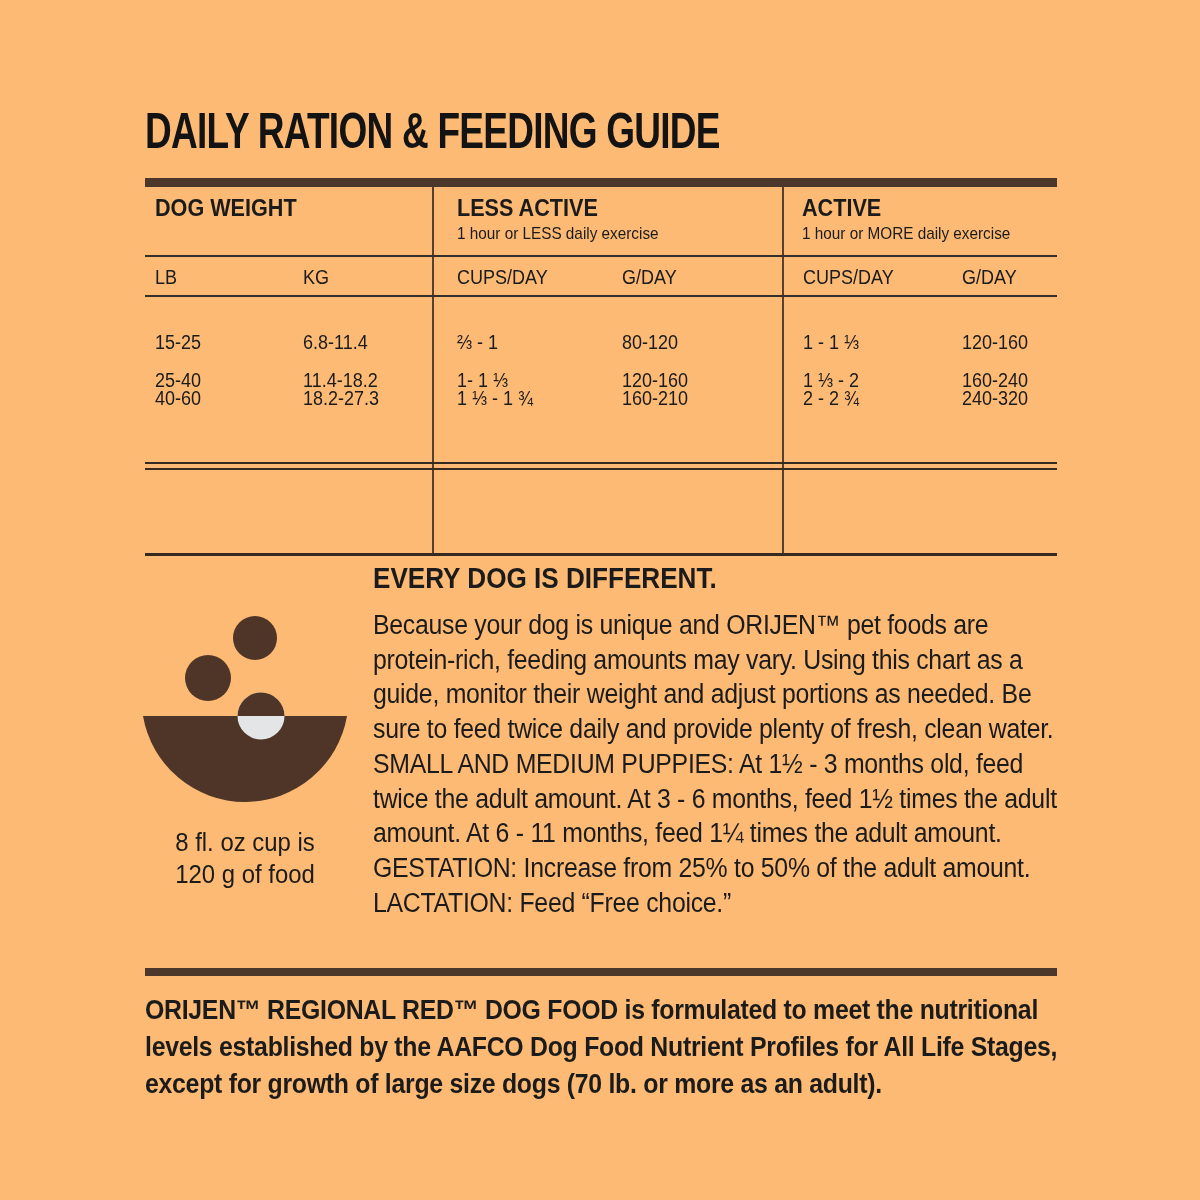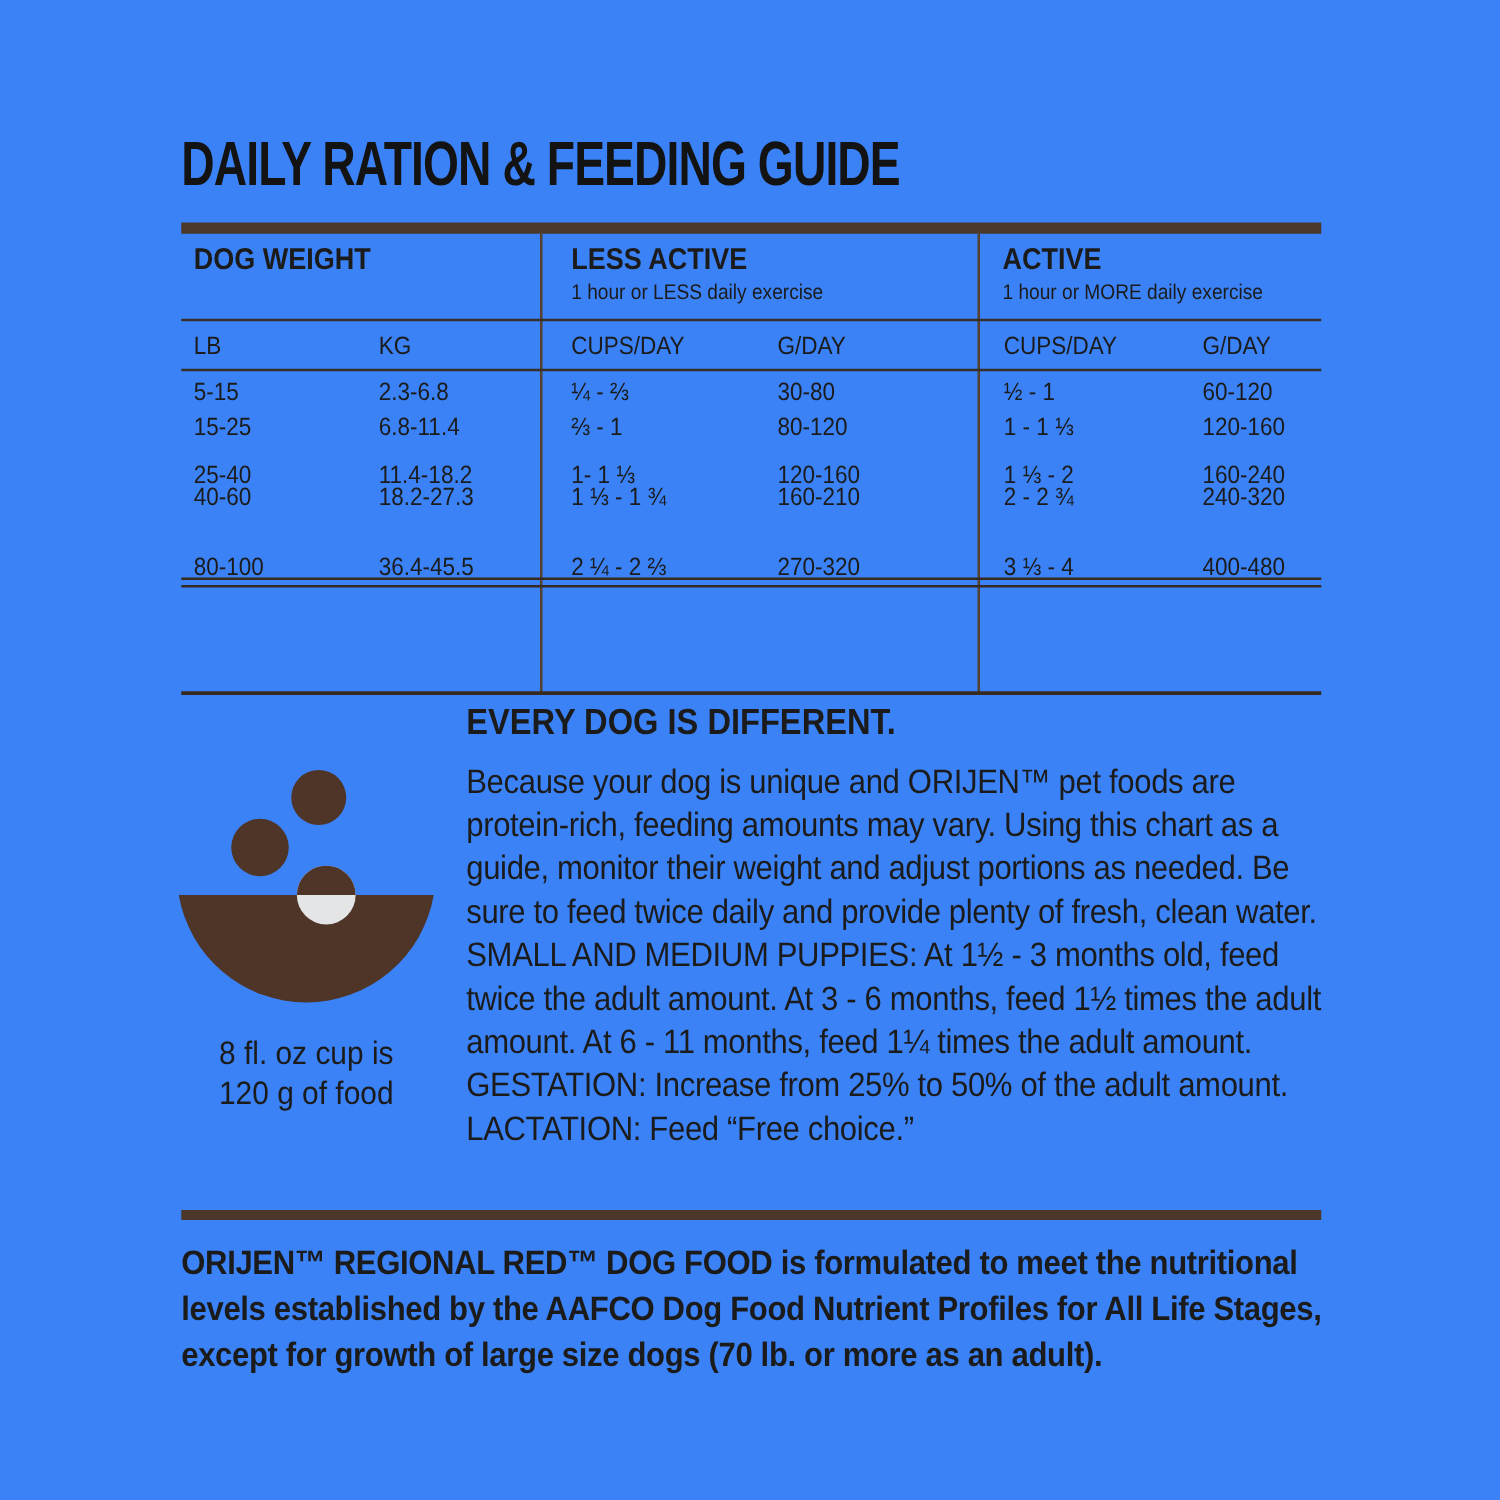--- a/index.html
+++ b/index.html
@@ -1,18 +1,18 @@
 <!DOCTYPE html>
 <html><head>
 <meta charset="utf-8">
 <style>
   html,body{margin:0;padding:0;background:#cfd1d4;}
   .canvas{
     position:relative;width:1200px;height:1200px;margin:0 auto;
-    background:#3b82f6;overflow:hidden;
+    background:#fdba74;overflow:hidden;
     font-family:"Liberation Sans",sans-serif;color:#1b1b1b;
   }
   
   .title{
     position:absolute;left:145px;top:104px;margin:0;
     font-size:50px;font-weight:bold;letter-spacing:-1px;line-height:54px;
     transform:scaleX(0.74);transform-origin:left center;white-space:nowrap;color:#131313;
   }
   
   .table{position:absolute;left:145px;top:178px;width:912px;height:444px;}
@@ -78,28 +78,20 @@
 
     <div class="subhead">
       <span class="c1">LB</span>
       <span class="c2">KG</span>
       <span class="c3">CUPS/DAY</span>
       <span class="c4">G/DAY</span>
       <span class="c5">CUPS/DAY</span>
       <span class="c6">G/DAY</span>
     </div>
 
-    <div class="trow" style="top:122px">
-      <span class="c1">5-15</span>
-      <span class="c2">2.3-6.8</span>
-      <span class="c3">¼ - ⅔</span>
-      <span class="c4">30-80</span>
-      <span class="c5">½ - 1</span>
-      <span class="c6">60-120</span>
-    </div>
     <div class="trow" style="top:150px">
       <span class="c1">15-25</span>
       <span class="c2">6.8-11.4</span>
       <span class="c3">⅔ - 1</span>
       <span class="c4">80-120</span>
       <span class="c5">1 - 1 ⅓</span>
       <span class="c6">120-160</span>
     </div>
     <div class="trow" style="top:188px">
       <span class="c1">25-40</span>
@@ -109,28 +101,20 @@
       <span class="c5">1 ⅓ - 2</span>
       <span class="c6">160-240</span>
     </div>
     <div class="trow" style="top:206px">
       <span class="c1">40-60</span>
       <span class="c2">18.2-27.3</span>
       <span class="c3">1 ⅓ - 1 ¾</span>
       <span class="c4">160-210</span>
       <span class="c5">2 - 2 ¾</span>
       <span class="c6">240-320</span>
-    </div>
-    <div class="trow" style="top:262px">
-      <span class="c1">80-100</span>
-      <span class="c2">36.4-45.5</span>
-      <span class="c3">2 ¼ - 2 ⅔</span>
-      <span class="c4">270-320</span>
-      <span class="c5">3 ⅓ - 4</span>
-      <span class="c6">400-480</span>
     </div>
 
   </div>
 
   <svg class="bowl" width="204" height="192" viewBox="0 0 204 192" aria-hidden="true">
     <path d="M 0 104 A 103.5 103.5 0 0 0 204 104 Z" fill="#4f3528"></path>
     <circle cx="112" cy="26" r="22" fill="#4f3528"></circle>
     <circle cx="65" cy="66" r="23" fill="#4f3528"></circle>
     <circle cx="118" cy="104" r="23.5" fill="#e4e5e7"></circle>
     <path d="M 94.5 104 A 23.5 23.5 0 0 1 141.5 104 Z" fill="#4f3528"></path>

